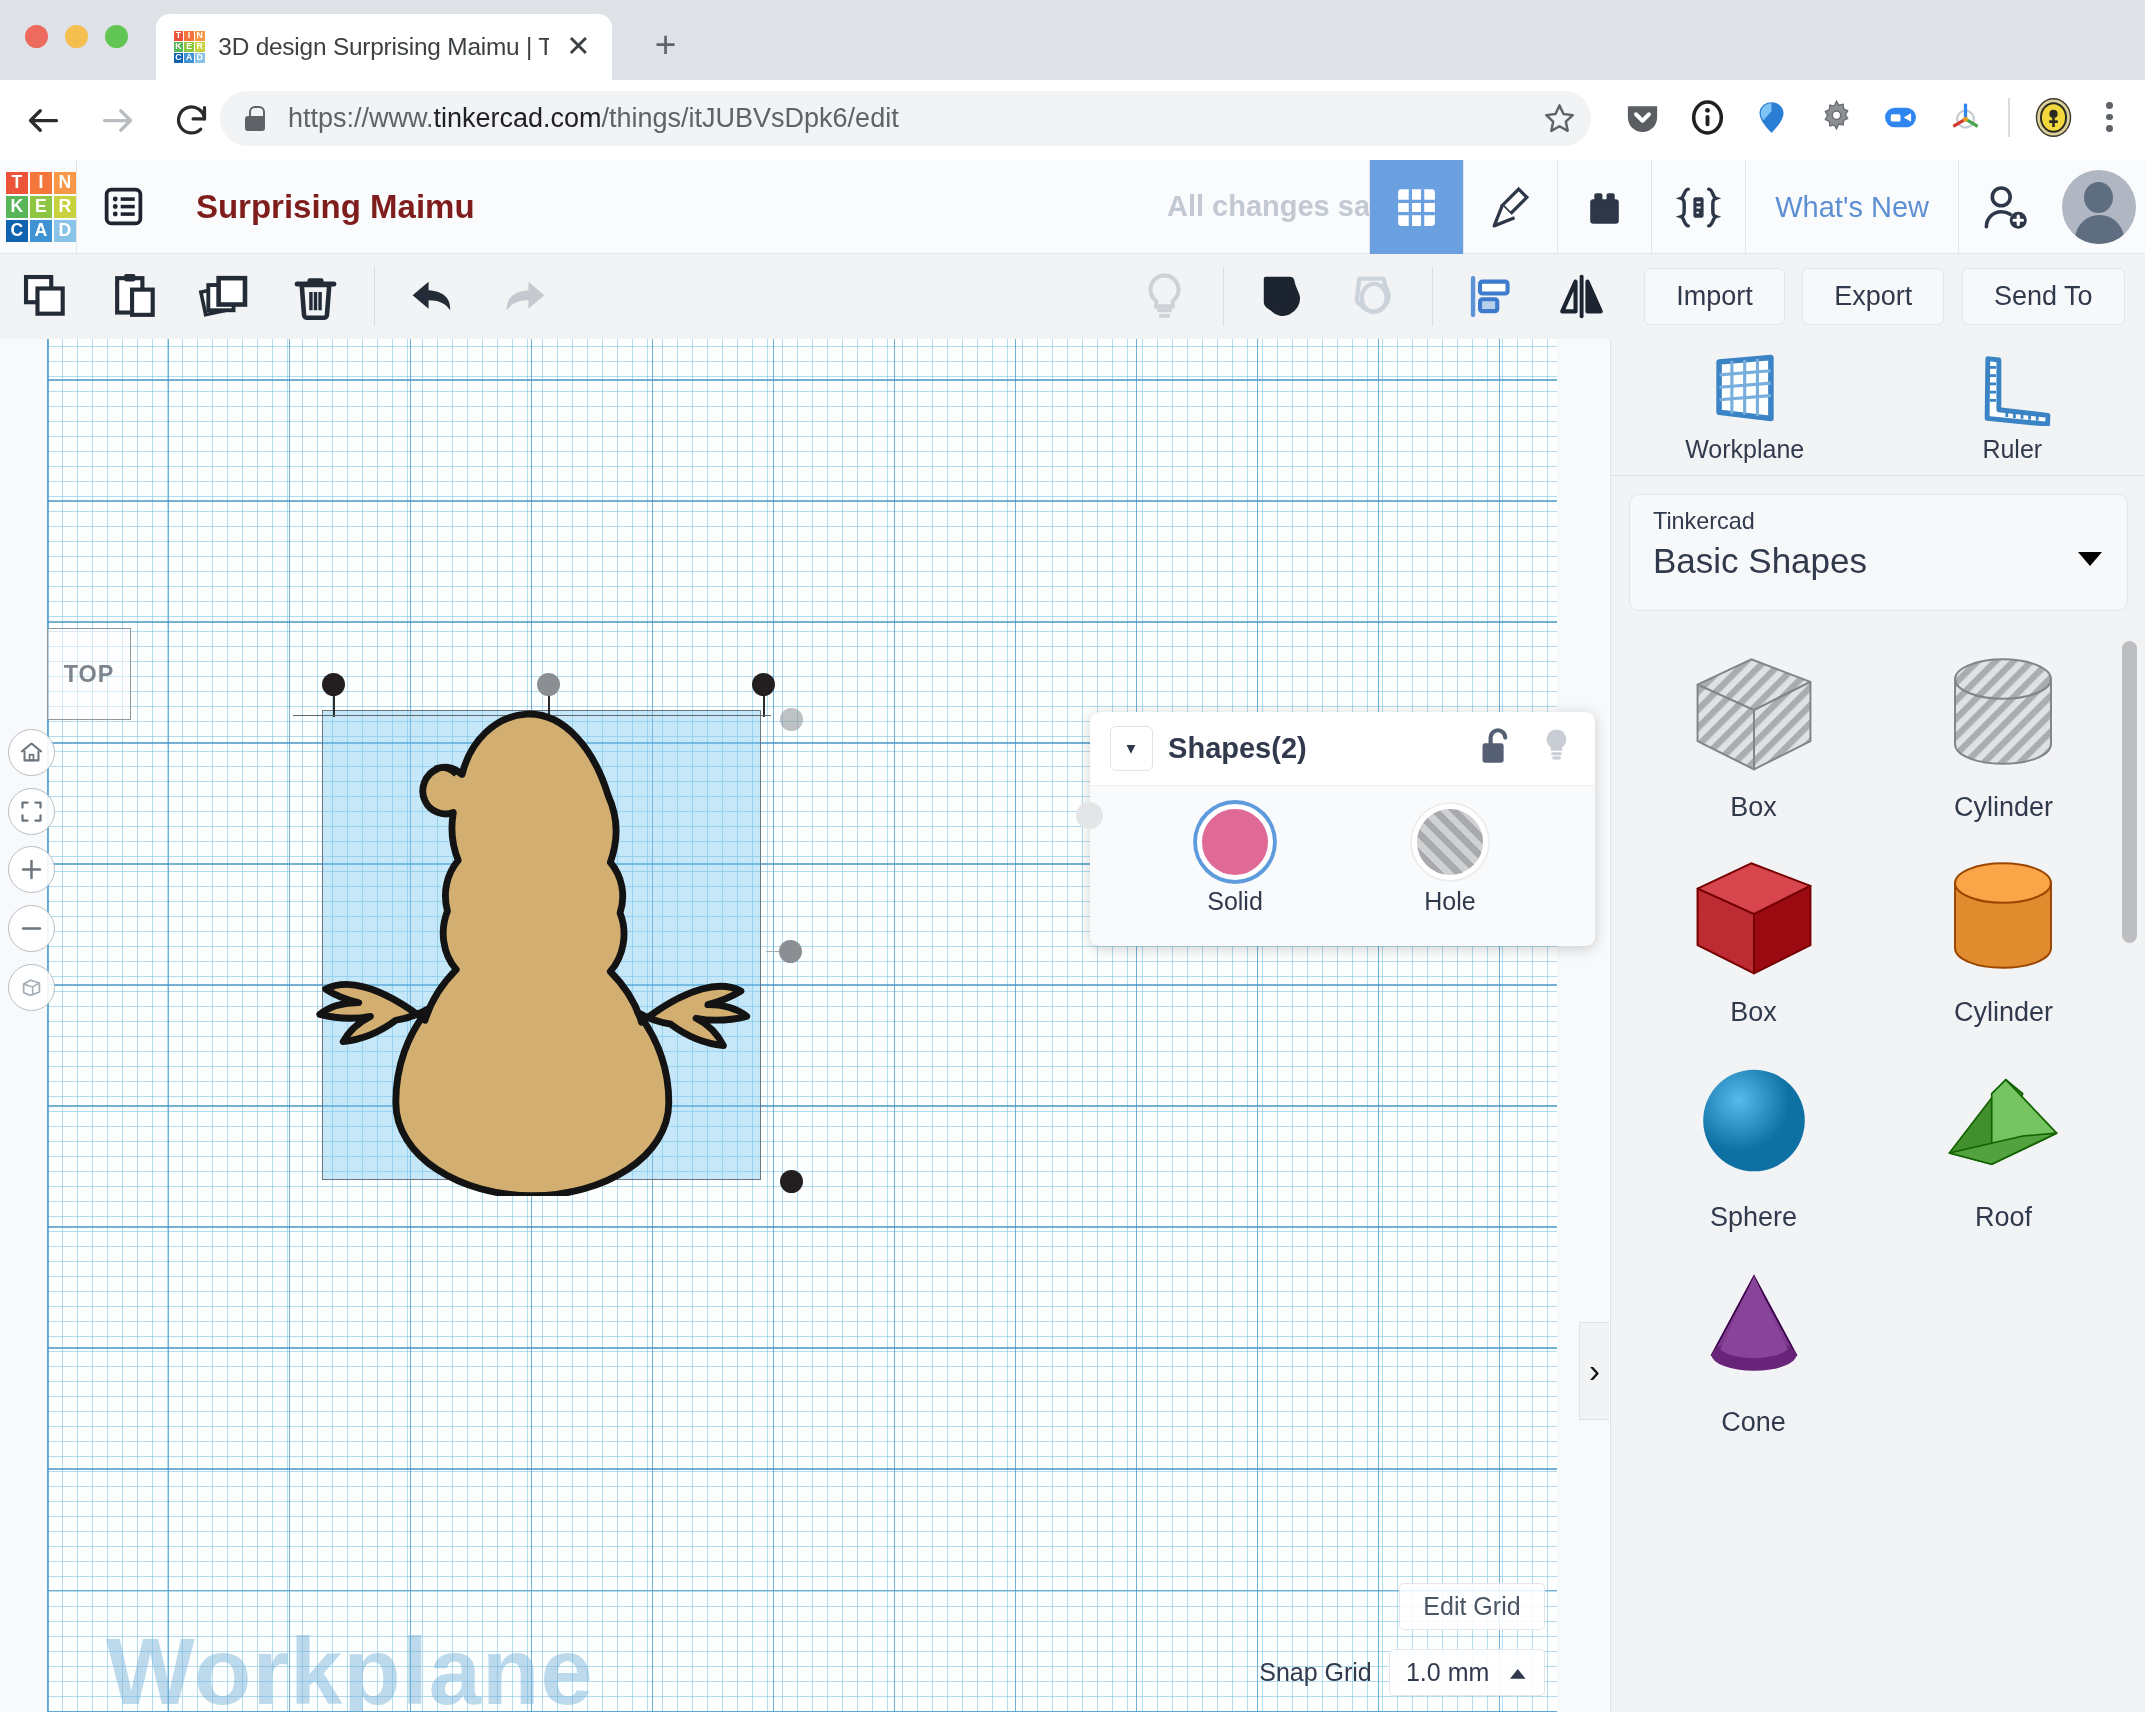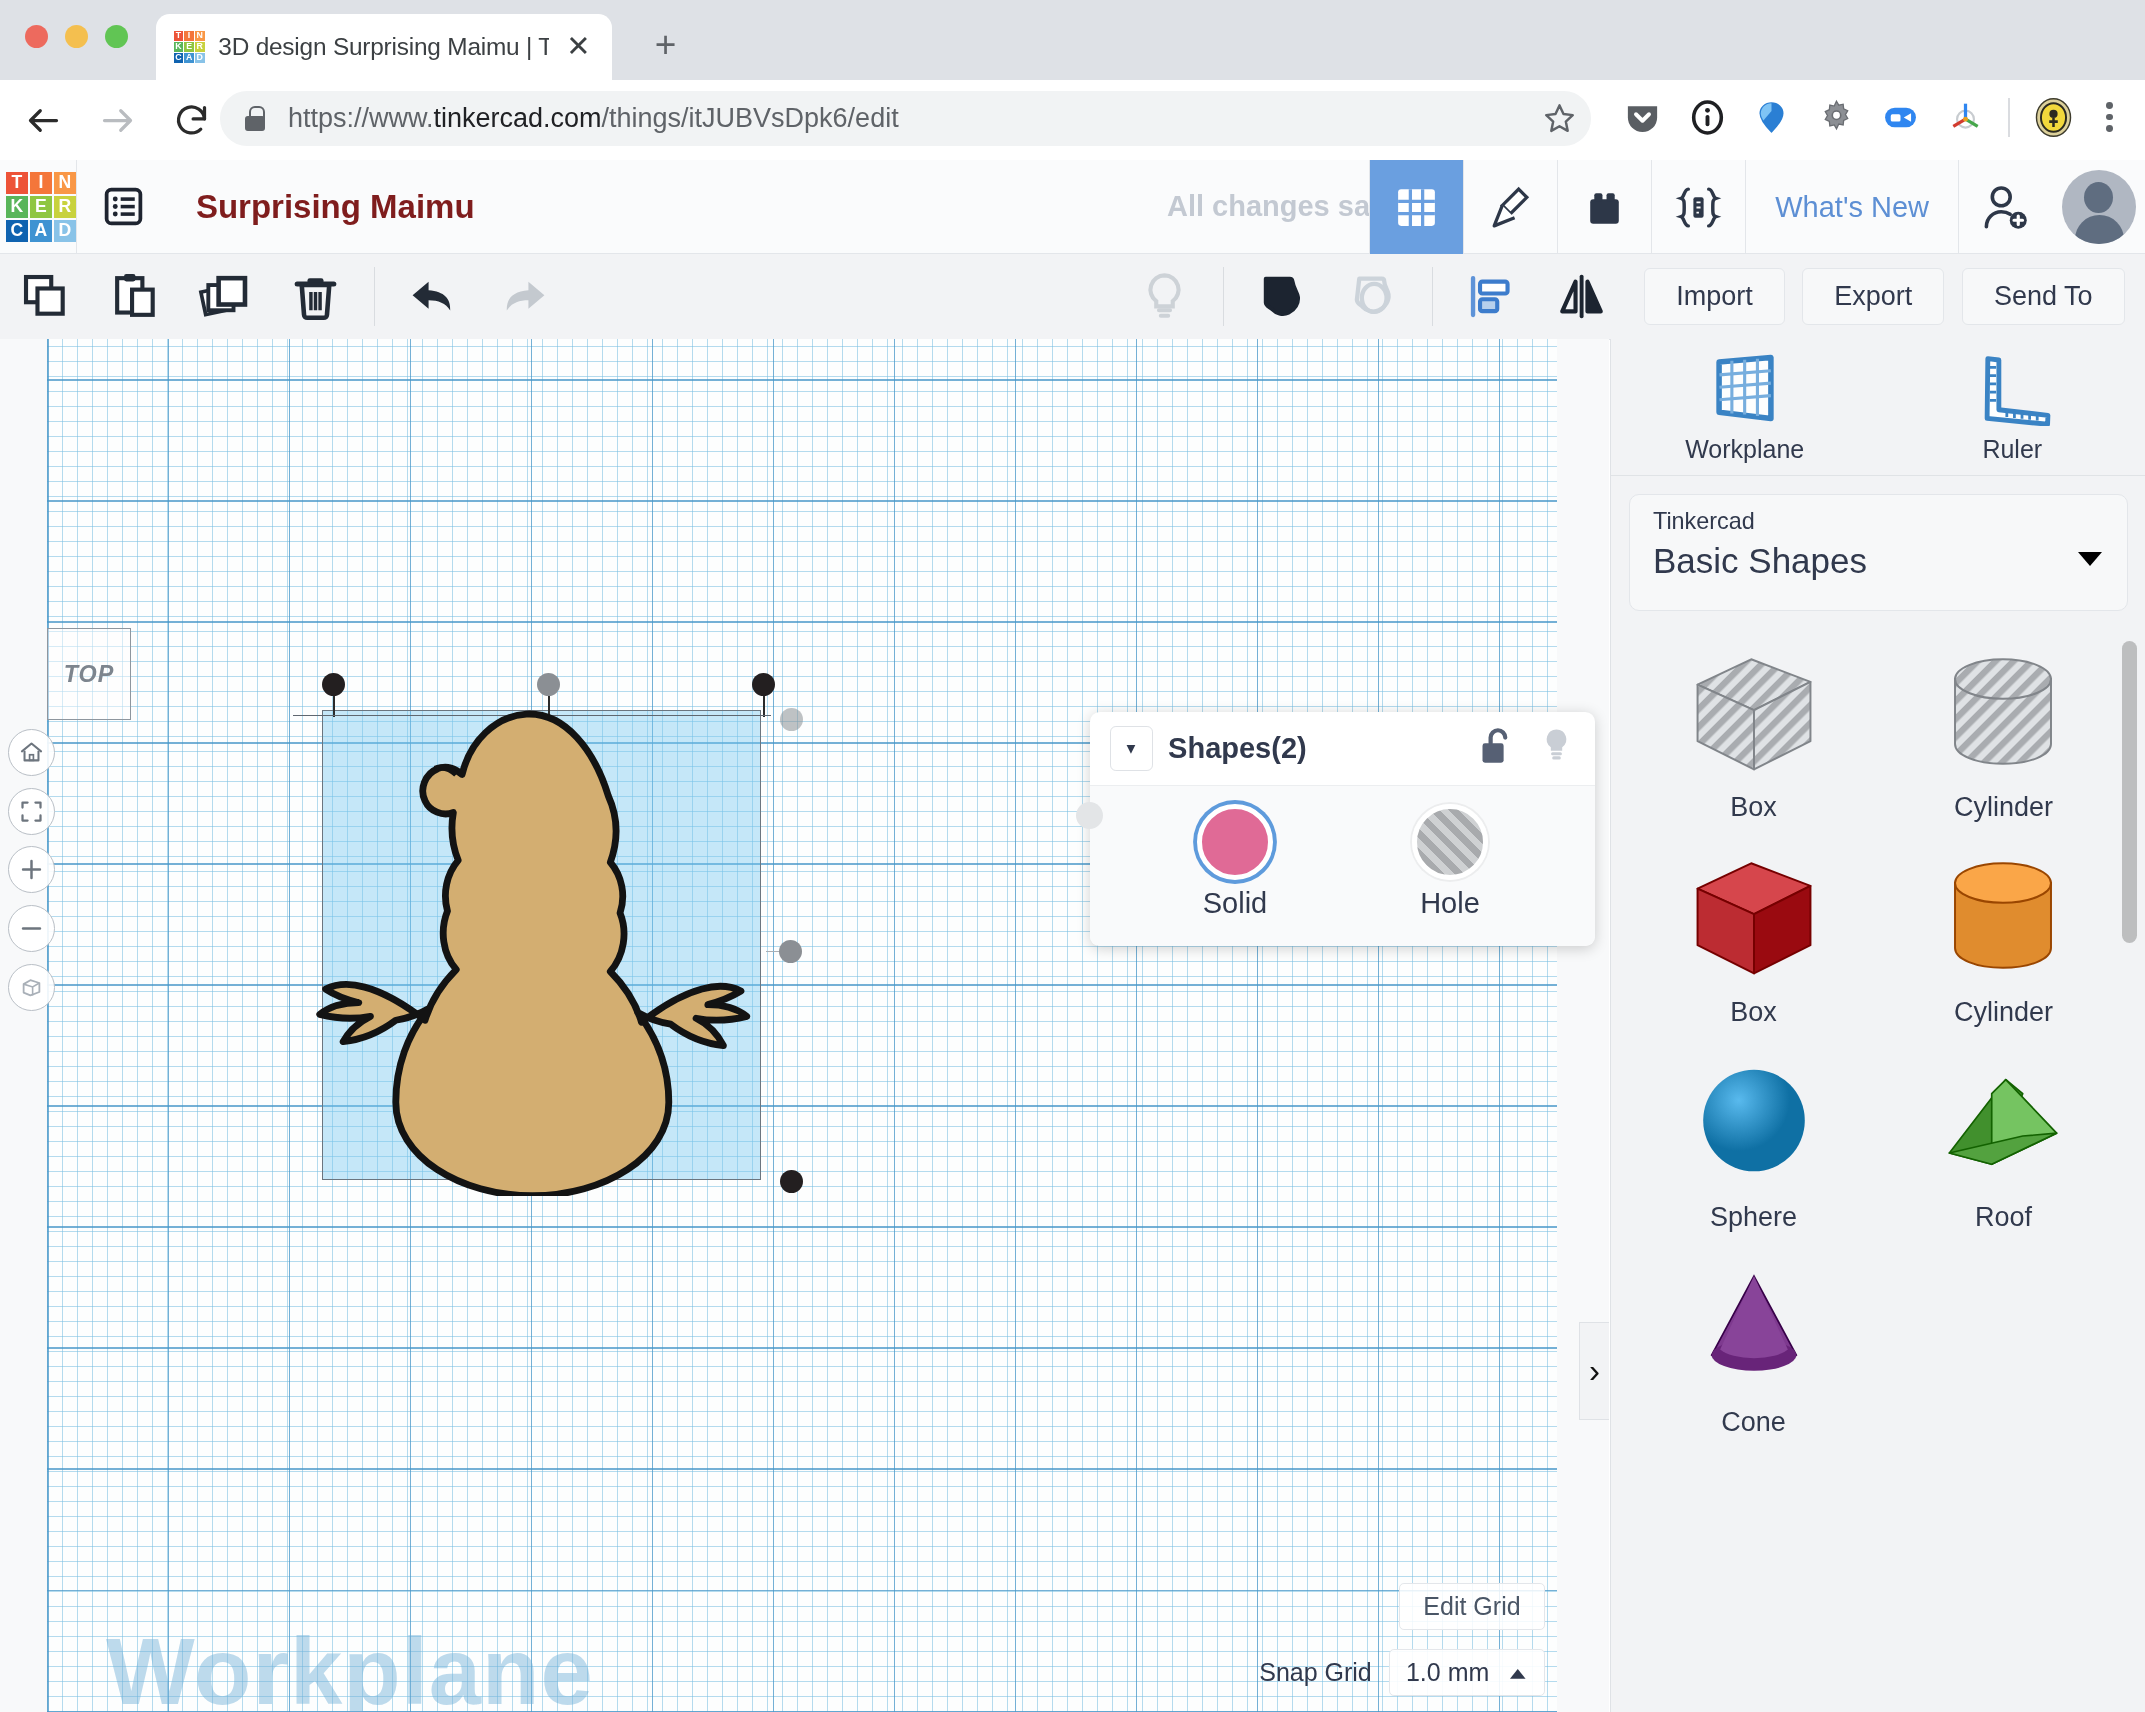--- a/index.html
+++ b/index.html
@@ -131,21 +131,21 @@
   }
   .wp-watermark {
     position:absolute; left: 59px; bottom: -13.7px;
     font-size: 94px; font-weight: bold; color: rgba(110,175,215,0.45);
     letter-spacing: 1px; white-space: nowrap;
   }
   .topview-box {
     position:absolute; left: 47px; top: 289px; width: 84px; height: 92px;
     border: 1px solid #8e969e; background: rgba(255,255,255,0.45);
     display:flex; align-items:center; justify-content:center;
-    font-size: 23.4px; font-weight: bold; color:#7d858e; letter-spacing:1px;font-style:italic;
+    font-size: 23.4px; font-weight: bold; color:#7d858e; letter-spacing:1px;
   }
   .view-controls { position:absolute; left: 7.8px; top: 390px; display:flex;
     flex-direction:column; gap: 11.7px; }
   .vc-btn { width: 47px; height:47px; border-radius:50%; border:1px solid #b9bfc6;
     background: rgba(255,255,255,0.9); display:flex; align-items:center;
     justify-content:center; }
 
   
   .sel-region {
     position:absolute; left: 322px; top: 371px; width: 439px; height: 470px;
@@ -171,21 +171,21 @@
   .sp-body { height: 160px; display:flex; align-items:flex-start;
     justify-content:center; gap: 88px; padding-top: 17.6px;
     background: rgba(248,250,251,0.92); border-radius: 0 0 9.8px 9.8px; }
   .sp-opt { width: 127px; text-align:center; }
   .sp-swatch { width: 76px; height:76px; border-radius:50%; margin: 0 auto 7.8px;
     border: 5.9px solid #fff; }
   .sp-swatch.solid { background:#e06a96; box-shadow: 0 0 0 3.9px #5e9bdc; }
   .sp-swatch.hole { background:
       repeating-linear-gradient(45deg, #a8aaad 0 6.8px, #cfd1d3 6.8px 13.7px);
     box-shadow: 0 0 0 2px rgba(0,0,0,0.05); }
-  .sp-label { font-size: 29px; color:#31394d; }
+  .sp-label { font-size: 25px; color:#31394d; }
   .sp-anchor { position:absolute; left: -13.7px; top: 90px; width: 27px; height:27px;
     border-radius:50%; background:#e3e5e7; }
 
   
   .edit-grid-btn {
     position:absolute; right: 64px; bottom: 82px; height: 47px; padding: 0 23.4px;
     background: rgba(255,255,255,0.85); border:1px solid #e3e6ea; border-radius:4.9px;
     display:flex; align-items:center; font-size:25px; color:#4a5666;
   }
   .snap-grid { position:absolute; right: 64px; bottom: 15.6px; display:flex;

